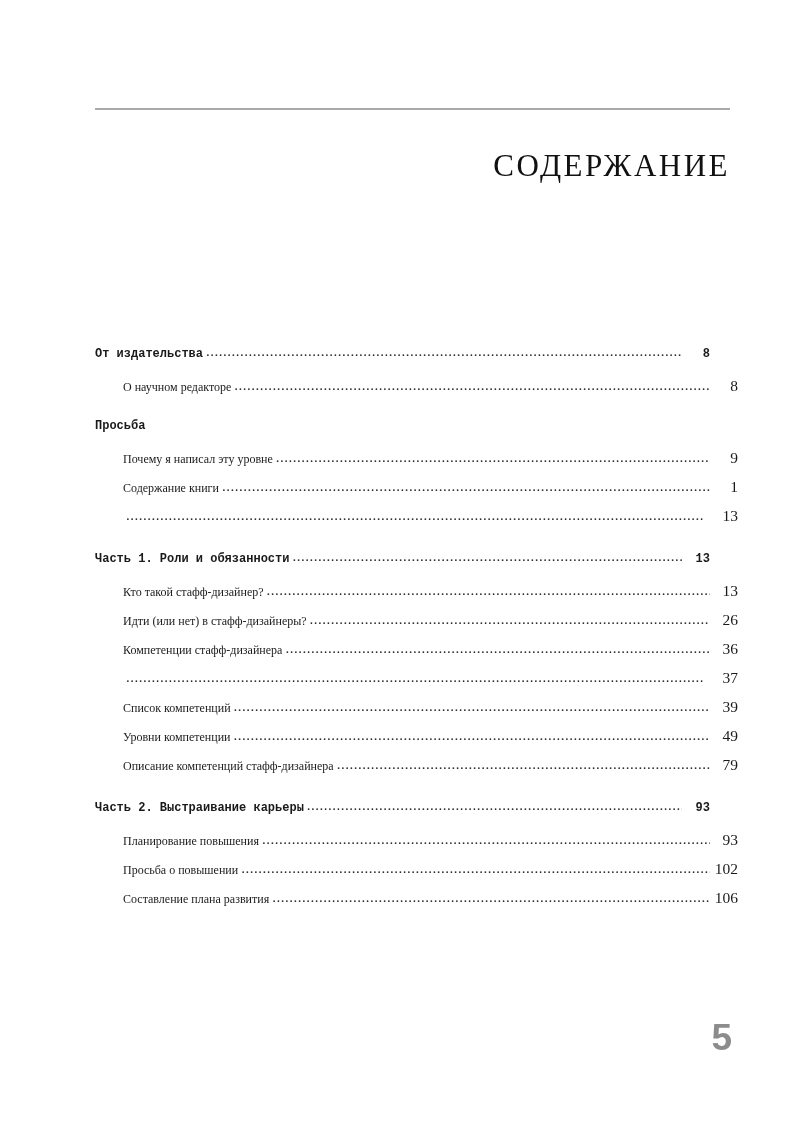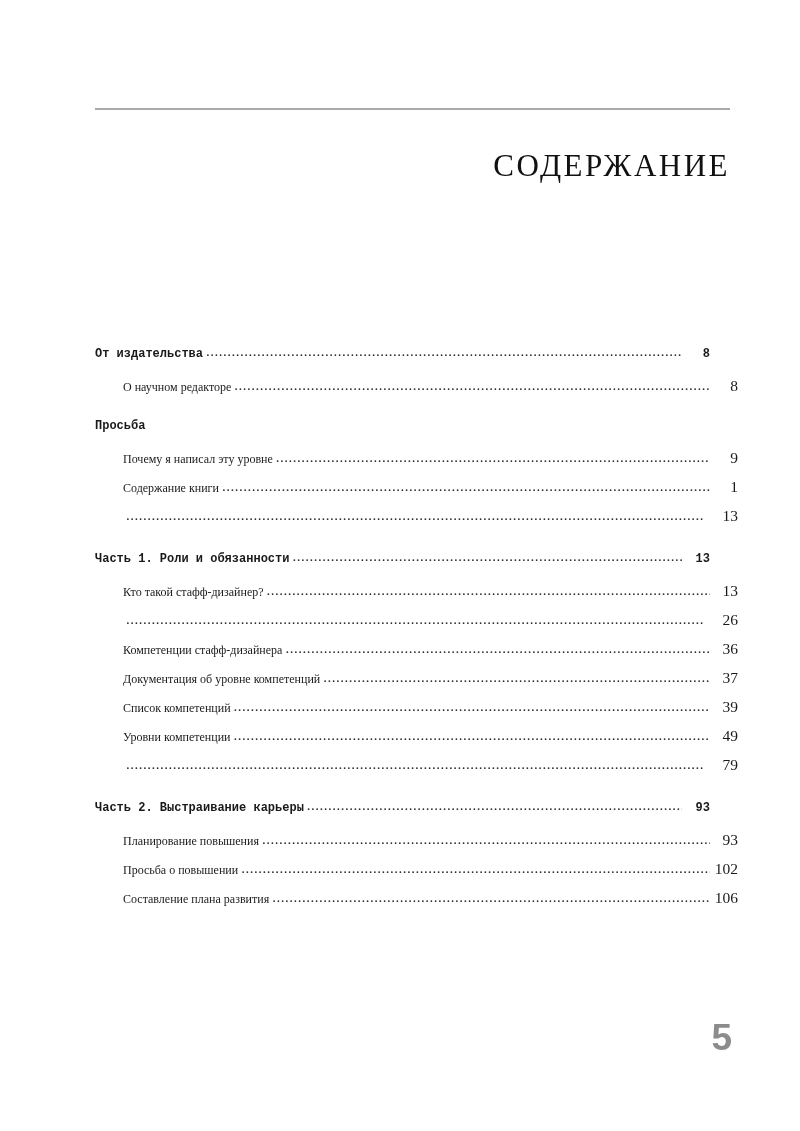--- a/index.html
+++ b/index.html
@@ -160,54 +160,55 @@
     <div class="sp-md"></div>
 
     <div class="toc-entry lvl-sub">
       <span class="label">Кто такой стафф-дизайнер?</span>
       <span class="dots">........................................................................................................................................</span>
       <span class="page-num">13</span>
     </div>
     <div class="sp-sm"></div>
 
     <div class="toc-entry lvl-sub">
+      <span class="label">Идти (или нет) в стафф-дизайнеры?</span>
       <span class="dots">........................................................................................................................................</span>
       <span class="page-num">26</span>
     </div>
     <div class="sp-sm"></div>
 
     <div class="toc-entry lvl-sub">
       <span class="label">Компетенции стафф-дизайнера</span>
       <span class="dots">........................................................................................................................................</span>
       <span class="page-num">36</span>
     </div>
     <div class="sp-sm"></div>
 
     <div class="toc-entry lvl-sub">
-      <span class="label">Документация об уровне компетенций</span>
       <span class="dots">........................................................................................................................................</span>
       <span class="page-num">37</span>
     </div>
     <div class="sp-sm"></div>
 
     <div class="toc-entry lvl-sub">
       <span class="label">Список компетенций</span>
       <span class="dots">........................................................................................................................................</span>
       <span class="page-num">39</span>
     </div>
     <div class="sp-sm"></div>
 
     <div class="toc-entry lvl-sub">
       <span class="label">Уровни компетенции</span>
       <span class="dots">........................................................................................................................................</span>
       <span class="page-num">49</span>
     </div>
     <div class="sp-sm"></div>
 
     <div class="toc-entry lvl-sub">
+      <span class="label">Описание компетенций стафф-дизайнера</span>
       <span class="dots">........................................................................................................................................</span>
       <span class="page-num">79</span>
     </div>
     <div class="sp-lg"></div>
 
     <div class="toc-entry lvl-part">
       <span class="label">Часть 2. Выстраивание карьеры</span>
       <span class="dots">........................................................................................................................................</span>
       <span class="page-num">93</span>
     </div>

